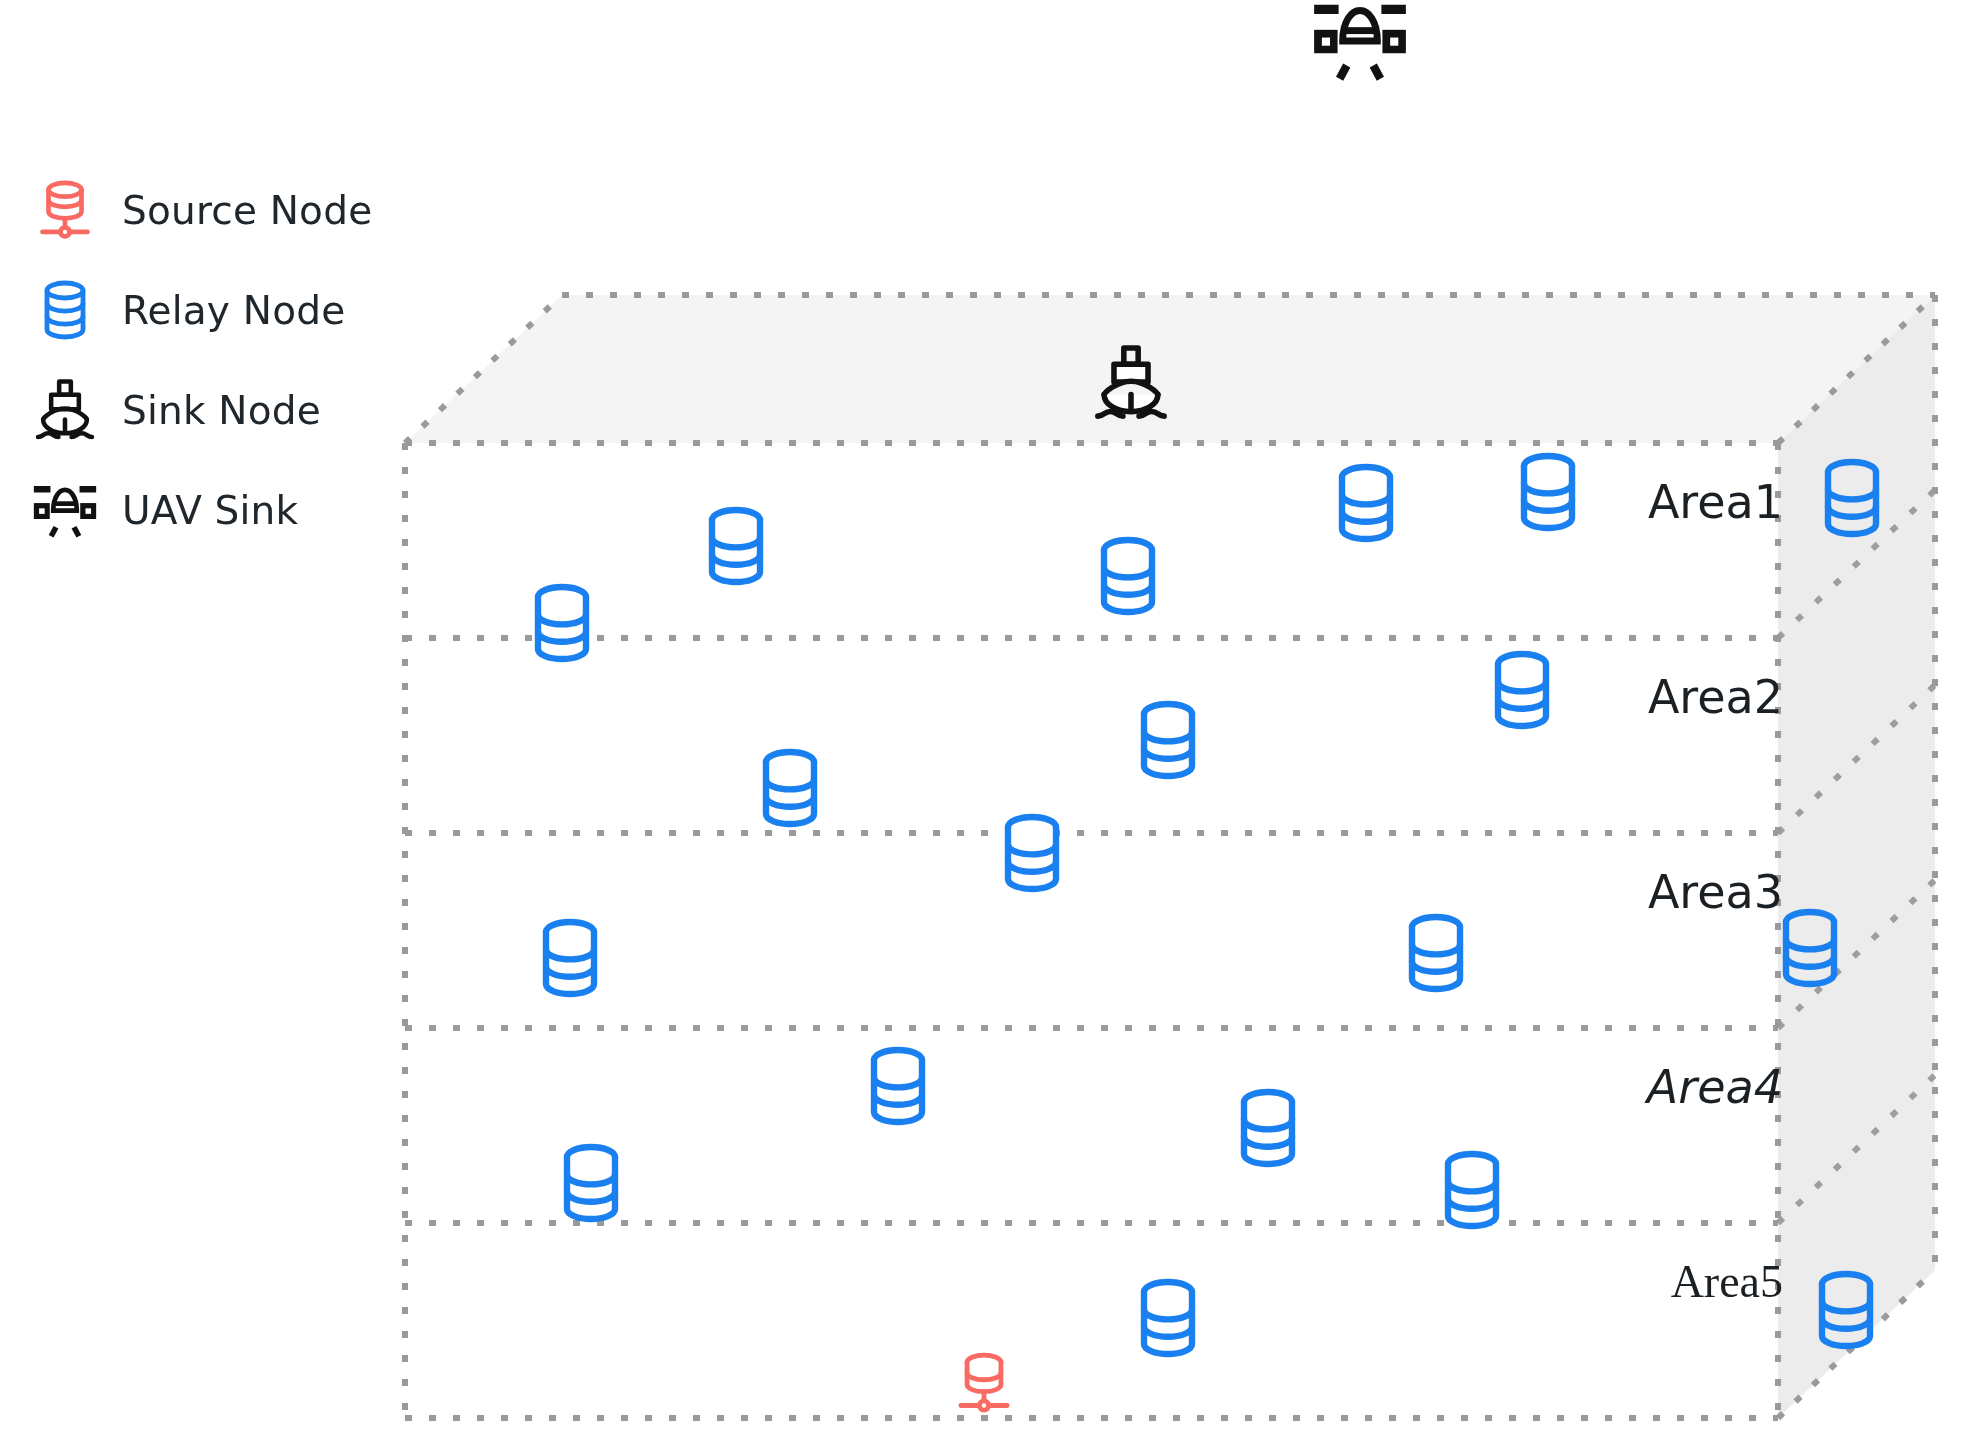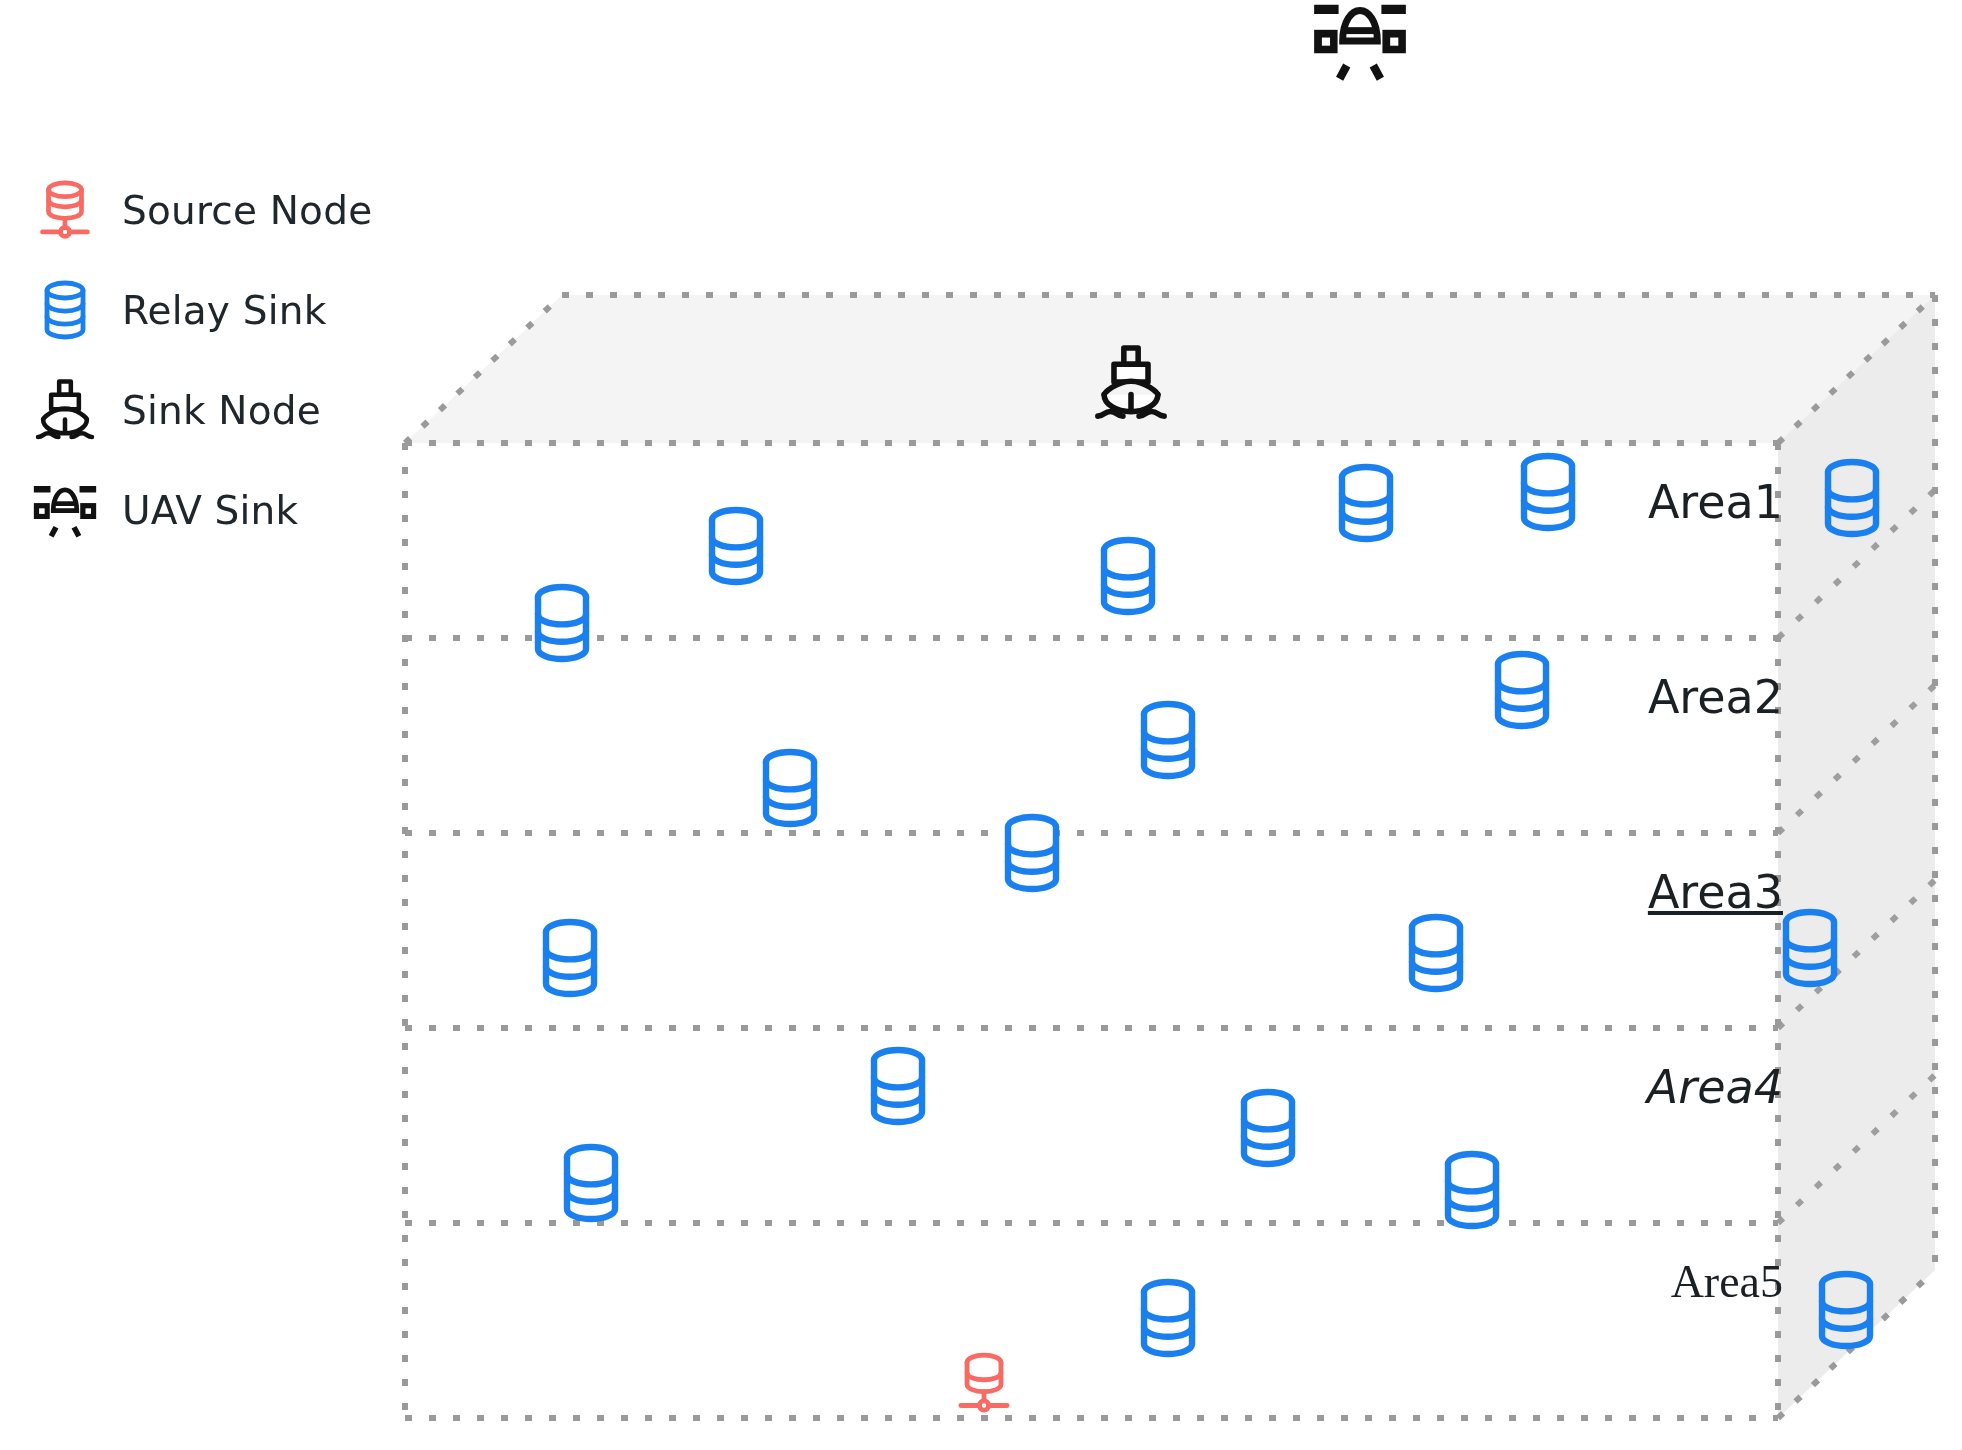--- a/index.html
+++ b/index.html
@@ -147,21 +147,21 @@
 
     <div class="legend-row">
       <span class="legend-icon">
         <svg width="66" height="66" viewBox="0 0 44 44" fill="none" stroke="#1a80f0" stroke-width="3.2" stroke-linecap="round" stroke-linejoin="round">
           <ellipse cx="22" cy="9" rx="12" ry="5"></ellipse>
           <path d="M10 9v26c0 2.8 5.4 5 12 5s12-2.2 12-5V9"></path>
           <path d="M10 17.7c0 2.8 5.4 5 12 5s12-2.2 12-5"></path>
           <path d="M10 26.4c0 2.8 5.4 5 12 5s12-2.2 12-5"></path>
         </svg>
       </span>
-      <span class="legend-label">Relay Sink</span>
+      <span class="legend-label">Relay Node</span>
     </div>
 
     <div class="legend-row">
       <span class="legend-icon">
         <svg width="70" height="70" viewBox="0 0 48 48" fill="none" stroke="#111111" stroke-width="3.1" stroke-linecap="round" stroke-linejoin="round">
           <rect x="20" y="4.5" width="8" height="9"></rect>
           <rect x="14.5" y="13.5" width="19" height="10"></rect>
           <path d="M9 30.5c0-1 7-7.5 15-7.5s15 6.5 15 7.5"></path>
           <path d="M9 30.5c0 5.2 6.7 9.5 15 9.5s15-4.3 15-9.5"></path>
           <path d="M24 30.5v8.6"></path>
@@ -207,21 +207,21 @@
       <rect x="14.5" y="13.5" width="19" height="10" fill="#ffffff"></rect>
       <path d="M9 30.5c0-1 7-7.5 15-7.5s15 6.5 15 7.5" fill="#f4f4f4"></path>
       <path d="M9 30.5c0 5.2 6.7 9.5 15 9.5s15-4.3 15-9.5" fill="#ffffff"></path>
       <path d="M24 30.5v8.6"></path>
       <path d="M5.5 42.5c3.5 0 3.5-2.6 7-2.6M12.5 39.9c3.5 0 3.5 2.6 7 2.6M28.5 42.5c3.5 0 3.5-2.6 7-2.6M35.5 39.9c3.5 0 3.5 2.6 7 2.6"></path>
     </svg>
   </div>
 
   <div class="area-label" style="left:1770px; top:502px;">Area1</div>
   <div class="area-label" style="left:1770px; top:697px;text-align:right;">Area2</div>
-  <div class="area-label" style="left:1770px; top:892px;text-decoration:underline;">Area3</div>
+  <div class="area-label" style="left:1770px; top:892px;">Area3</div>
   <div class="area-label" style="left:1770px; top:1087px;font-style:italic;">Area4</div>
   <div class="area-label" style="left:1770px; top:1282px;font-family:Liberation Serif, serif;">Area5</div>
 
   <div id="relay-layer">
       <div class="node" style="left: 562px; top: 625px;"><svg width="88" height="88" viewBox="0 0 44 44" fill="none" stroke="#1a80f0" stroke-width="3.2" stroke-linecap="round" stroke-linejoin="round">
           <ellipse cx="22" cy="9" rx="12" ry="5" fill="#ffffff"></ellipse>
           <path d="M10 9v26c0 2.8 5.4 5 12 5s12-2.2 12-5V9" fill="#ffffff"></path>
           <path d="M10 17.7c0 2.8 5.4 5 12 5s12-2.2 12-5"></path>
           <path d="M10 26.4c0 2.8 5.4 5 12 5s12-2.2 12-5"></path>
         </svg></div>

